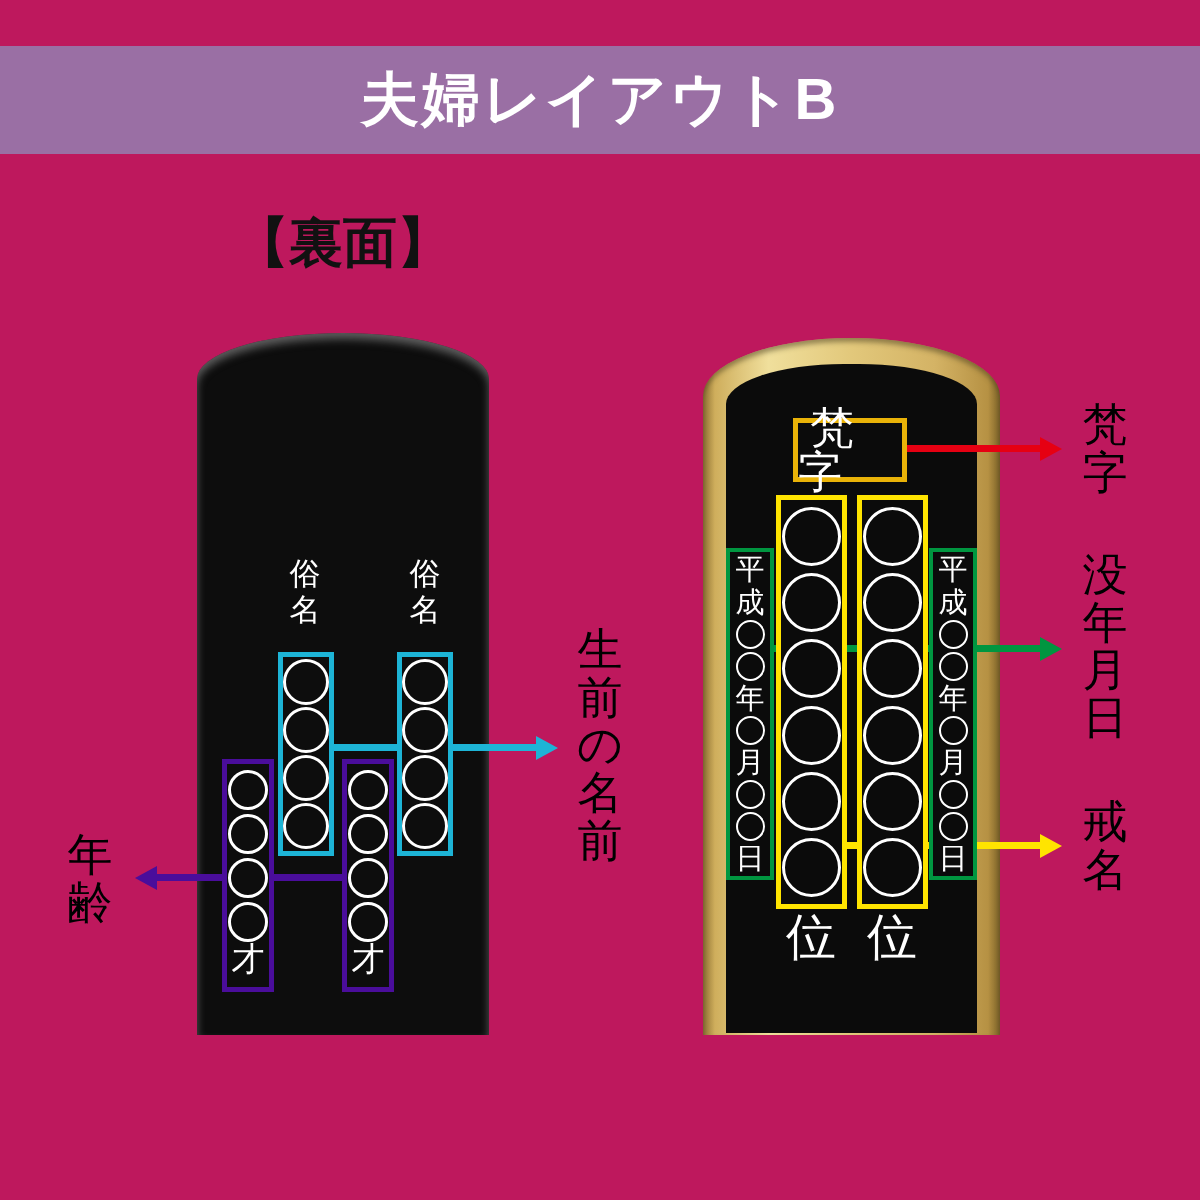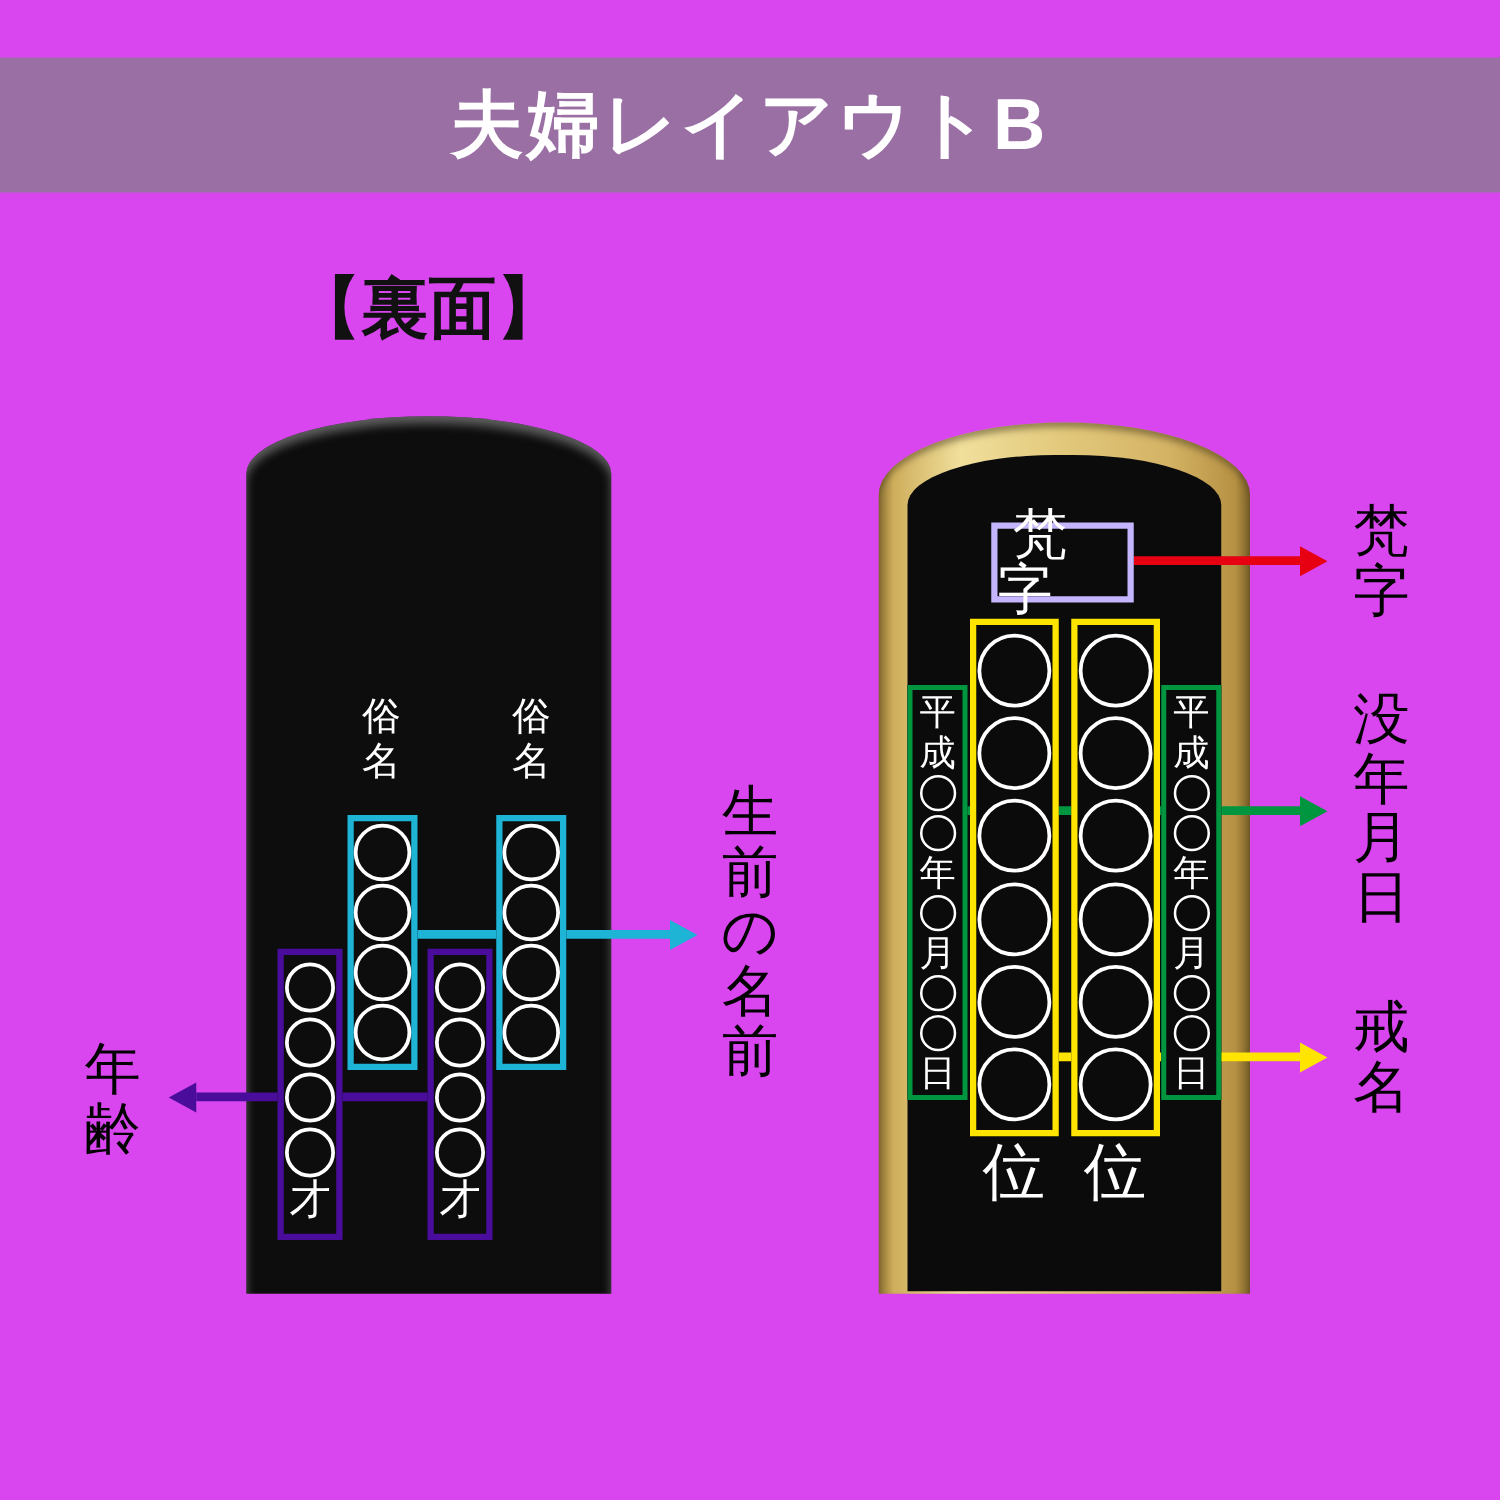--- a/index.html
+++ b/index.html
@@ -1,26 +1,26 @@
 <!DOCTYPE html>
 <html><head>
 <meta charset="utf-8">
 <style>
   html,body{margin:0;padding:0;background:#ffffff;}
   body{width:1200px;height:1200px;font-family:"Liberation Sans",sans-serif;}
-  .stage{position:relative;width:1200px;height:1200px;overflow:hidden;background:#d946ef;}
+  .stage{position:relative;width:1200px;height:1200px;overflow:hidden;background:#be185d;}
   .abs{position:absolute;}
 
   
   .titlebar{left:0;top:46px;width:1200px;height:108px;background:#9a6fa4;display:flex;align-items:center;justify-content:center;}
   .title{color:#fff;font-size:58px;font-weight:bold;letter-spacing:3px;}
 
   
   .sec-label{top:214px;height:66px;line-height:66px;font-size:54px;font-weight:bold;color:#111;text-align:center;white-space:nowrap;}
-  .sec-back{left:197px;width:292px;}
+  .sec-back{left:197px;width:292px;font-family:Liberation Mono, monospace;}
   .sec-front{left:703px;width:297px;}
 
   
   .tablet-back{left:197px;top:333px;width:292px;height:702px;background:#0d0d0d;
     border-radius:146px 146px 0 0 / 46px 46px 0 0;
     box-shadow:inset 0 6px 8px rgba(160,160,160,.55);z-index:0;}
   .tablet-front{left:703px;top:338px;width:297px;height:697px;z-index:0;
     background:linear-gradient(90deg,#8d7133 0%,#cfae5c 4%,#f0df9c 22%,#e2c87b 50%,#d4b365 78%,#b69143 96%,#7c6228 100%);
     border-radius:148px 148px 0 0 / 58px 58px 0 0;
     box-shadow:inset 0 4px 5px rgba(70,60,30,.5);}
@@ -48,21 +48,21 @@
   .cyan2{left:397px;top:652px;width:56px;height:204px;}
   .purple-box{border:5px solid #4a0d9b;background:#0d0d0d;padding:4px 0 8px;}
   .purp1{left:222px;top:759px;width:52px;height:233px;}
   .purp2{left:342px;top:759px;width:52px;height:233px;}
   .yellow-box{border:5px solid #ffe400;background:#0b0b0b;}
   .yell1{left:776px;top:495px;width:71px;height:414px;}
   .yell2{left:857px;top:495px;width:71px;height:414px;}
   .green-box{border:4px solid #009640;background:#0b0b0b;}
   .grn1{left:726px;top:548px;width:48px;height:332px;}
   .grn2{left:929px;top:548px;width:48px;height:332px;}
-  .red-box{left:793px;top:418px;width:114px;height:64px;border:5px solid #c4b5fd;background:#0b0b0b;z-index:2;box-sizing:border-box;display:flex;align-items:center;justify-content:center;}
+  .red-box{left:793px;top:418px;width:114px;height:64px;border:5px solid #eab308;background:#0b0b0b;z-index:2;box-sizing:border-box;display:flex;align-items:center;justify-content:center;}
 
   
   .rings-fill{display:flex;flex-direction:column;align-items:center;justify-content:space-evenly;width:100%;height:100%;}
   .rings-top{display:flex;flex-direction:column;align-items:center;gap:4px;margin-top:2px;}
   .ring-lg{border:3px solid #fff;border-radius:50%;flex:none;}
   .cyan-box .ring-lg{width:40px;height:40px;}
   .purple-box .ring-lg{width:34px;height:34px;}
   .yellow-box .ring-lg{width:53px;height:53px;}
 
   

